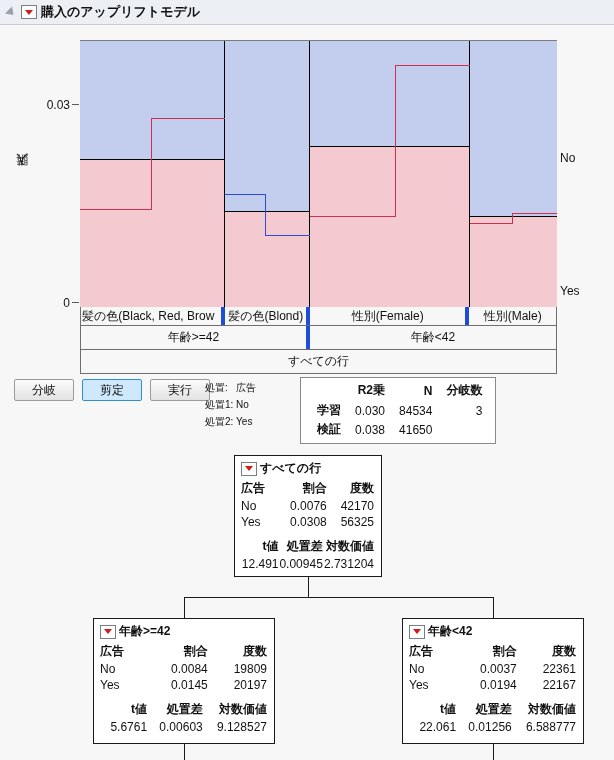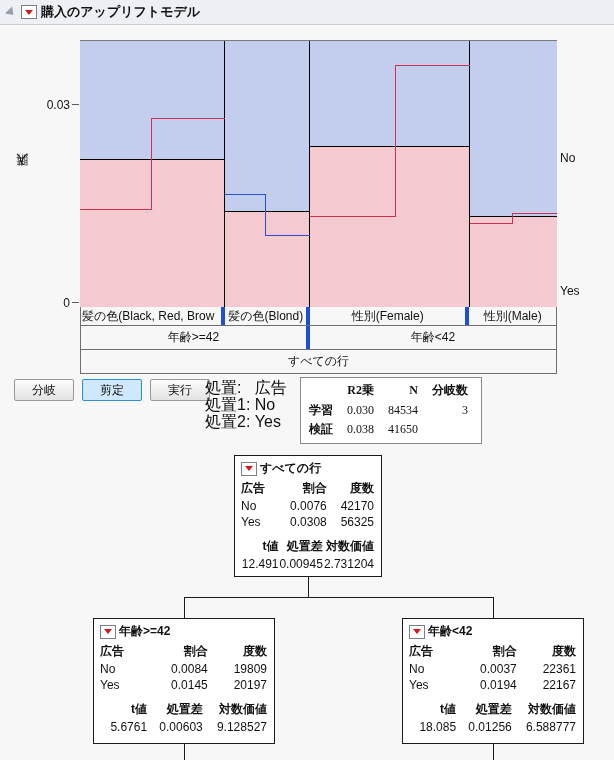--- a/index.html
+++ b/index.html
@@ -99,28 +99,27 @@
     width:60px;height:22px;box-sizing:border-box;
     background:linear-gradient(#fbfbfb,#e3e3e3);
     border:1px solid #9a9a9a;border-radius:2px;
     display:flex;align-items:center;justify-content:center;
     font-size:12px;color:#111;
   }
   .btn.sel{
     background:#cfe8fb;border:1px solid #2a8fd8;
   }
 
-  .treatinfo{position:absolute;left:205px;top:379px;font-size:16px;line-height:17px;color:#111;}
+  .treatinfo{position:absolute;left:205px;top:379px;font-size:10px;line-height:17px;color:#111;}
   .treatinfo div{white-space:pre;}
 
   .fittable{
     position:absolute;left:300px;top:377px;
     border:1px solid #8a8a8a;background:#fff;
-    padding:3px 6px 4px 6px;
-    font-family:Liberation Serif, serif;
+    padding:3px 6px 4px 14px;
   }
   .fittable table{border-collapse:collapse;font-size:12px;color:#111;}
   .fittable th{font-weight:bold;padding:1px 7px 2px 7px;text-align:right;}
   .fittable td{padding:1px 7px 1px 7px;text-align:right;white-space:nowrap;}
   .fittable td.lbl,.fittable th.lbl{text-align:left;font-weight:bold;padding-left:2px;}
 
   
   .node{
     position:absolute;box-sizing:border-box;
     border:1px solid #1a1a1a;background:#fff;
@@ -375,20 +374,20 @@
     </table>
   <div class="spacer"></div>
   <table>
     <tbody>
         <tr>
       <th>t値</th>
       <th>処置差</th>
       <th>対数価値</th>
     </tr>
     <tr>
-      <td>18.085</td>
+      <td>22.061</td>
       <td>0.01256</td>
       <td>6.588777</td>
     </tr>
   </tbody>
     </table>
 </div>
 <div class="connector vline" style="left:493px;top:744px;height:16px;"></div>
 
 </body></html>

